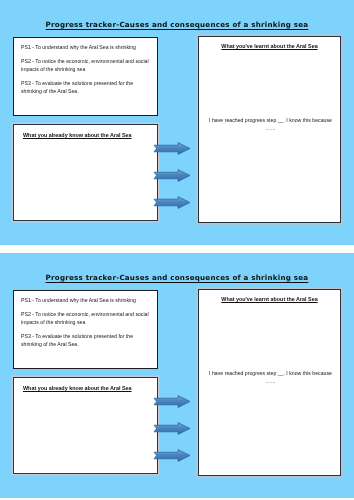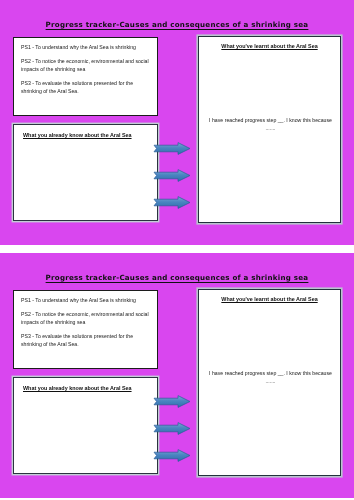--- a/index.html
+++ b/index.html
@@ -13,21 +13,21 @@
     position: relative;
     font-family: "Liberation Sans", sans-serif;
     -webkit-font-smoothing: antialiased;
   }
 
   .page {
     position: absolute;
     left: 0;
     width: 354px;
     height: 245px;
-    background: #d946ef;
+    background: #7dd3fc;
   }
   #page-1 { top: 0px; }
   #page-2 { top: 253px; }
 
   
   .sheet-title {
     position: absolute;
     left: 0;
     top: 20px;
     width: 354px;

